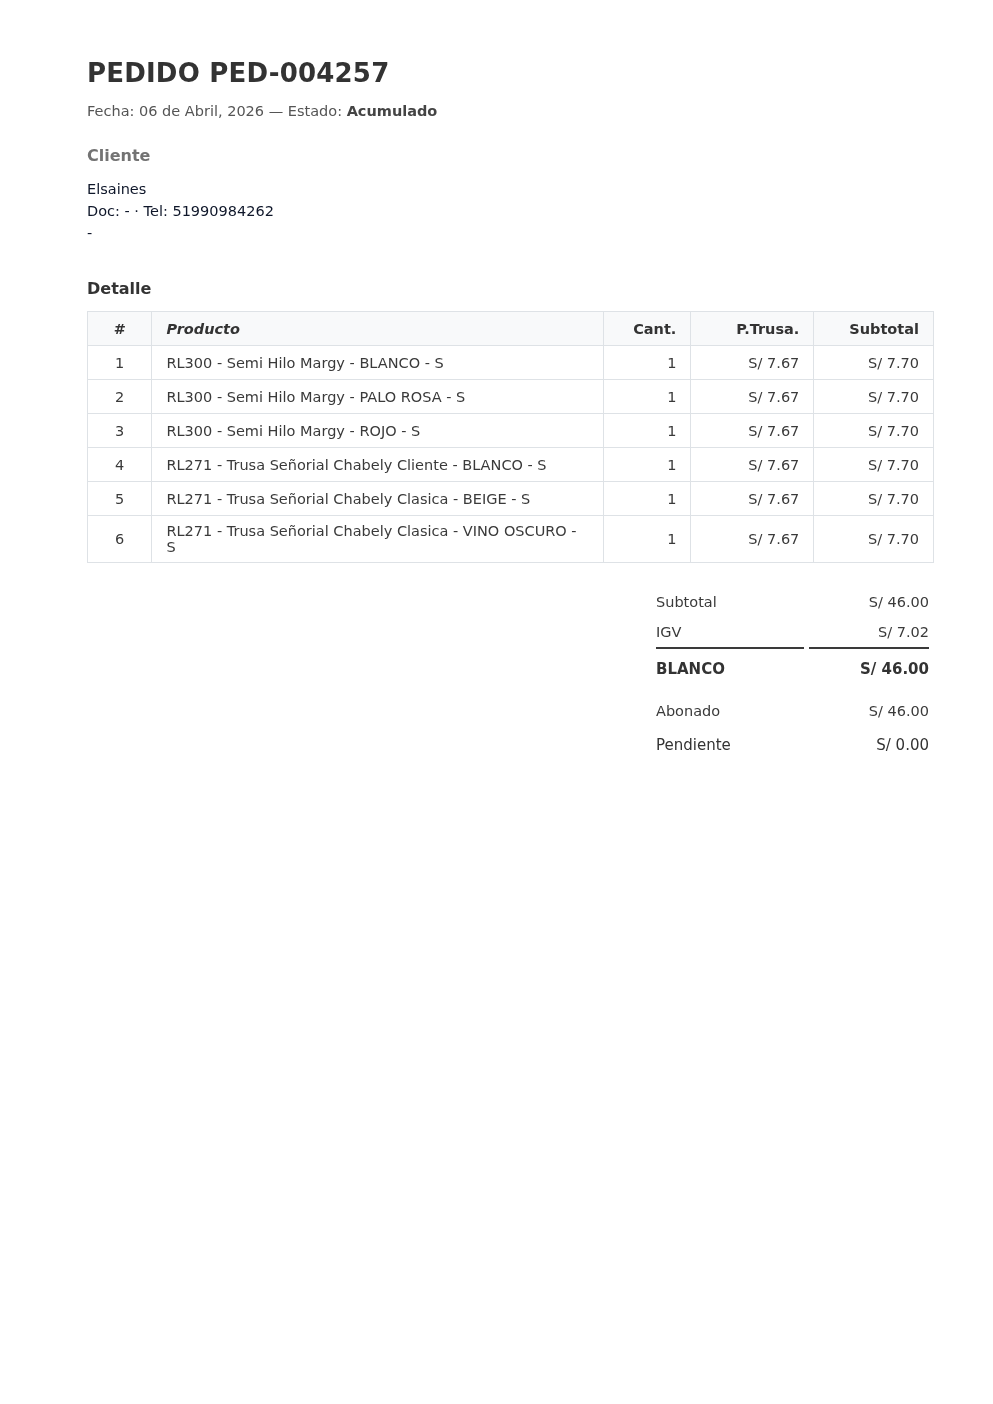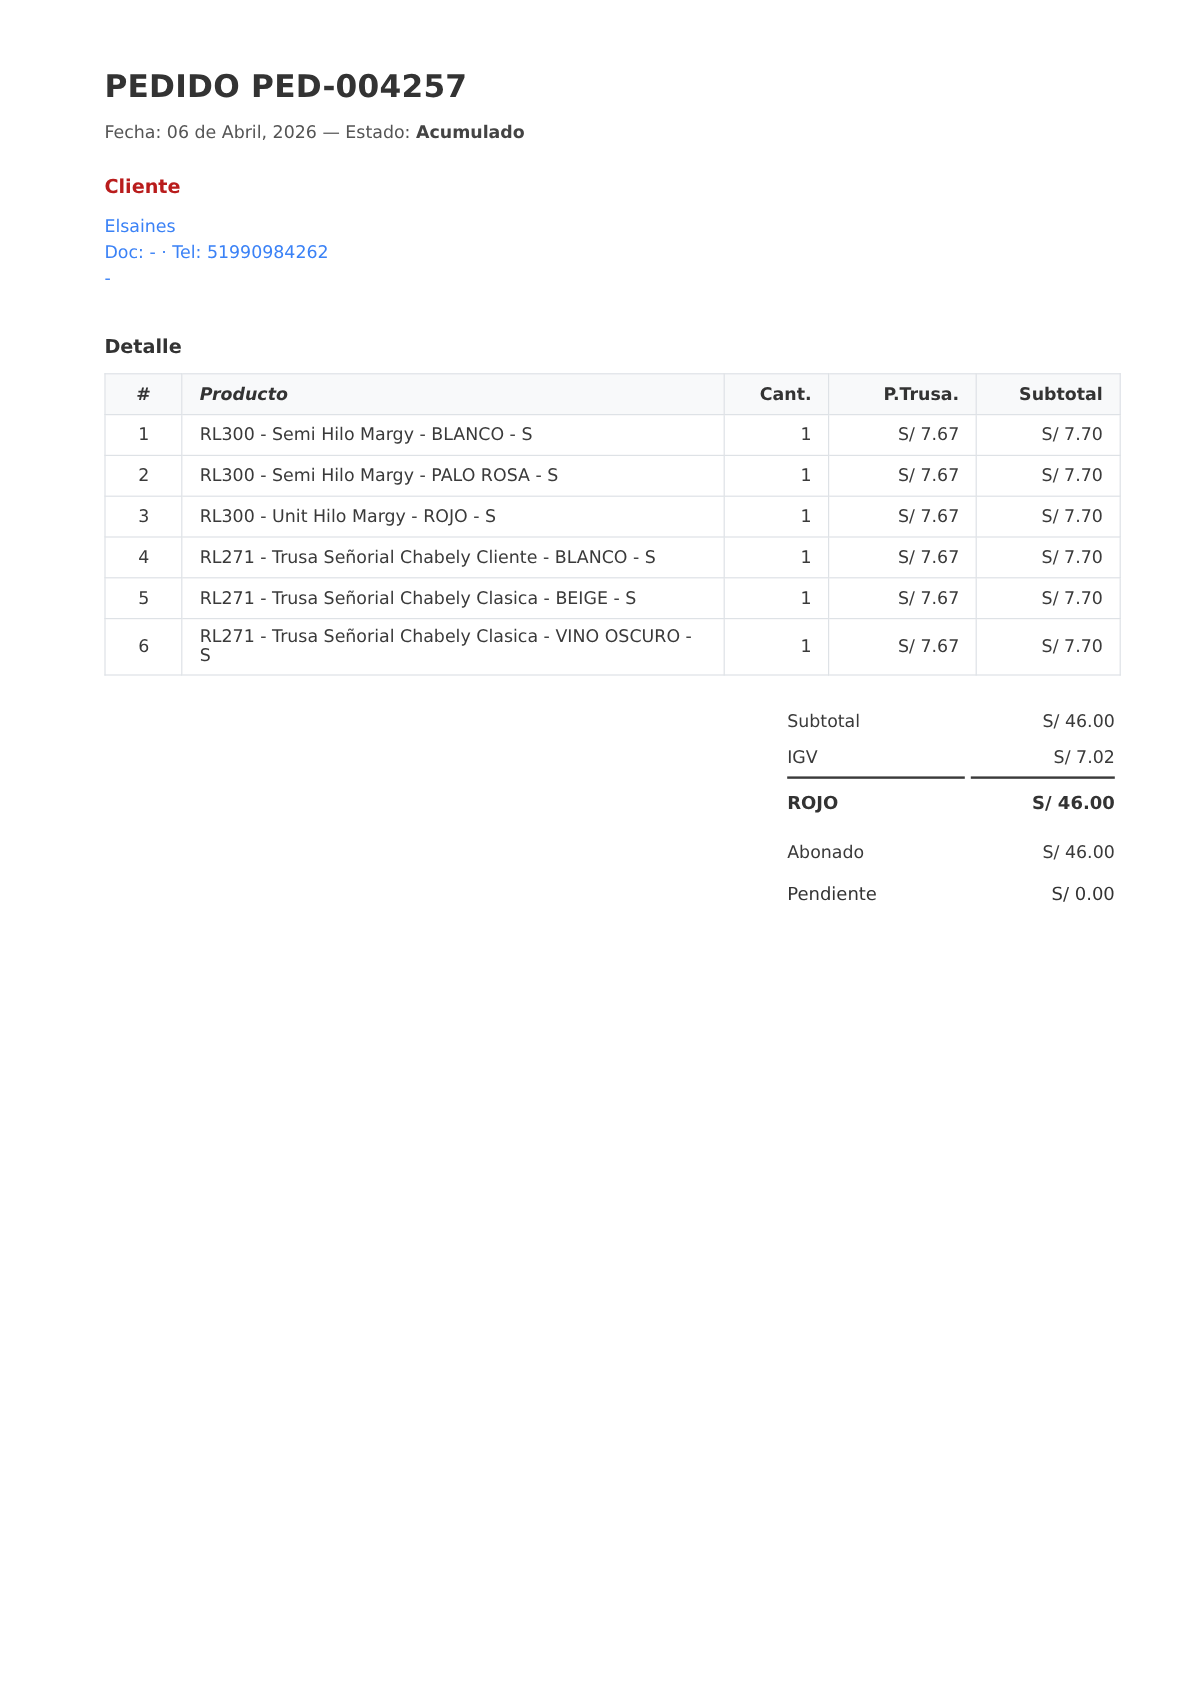--- a/index.html
+++ b/index.html
@@ -27,26 +27,26 @@
   }
   .order-meta .status { font-weight: bold; color: #444444; text-align: center; }
   .info-columns {
     display: flex;
     margin-top: 27px;
   }
   .info-col { width: 50%; }
   .info-heading {
     font-size: 16px;
     font-weight: bold;
-    color: #b91c1c;
+    color: #737373;
     margin-bottom: 13px;
   }
   .info-line {
     font-size: 14.5px;
-    color: #3b82f6;
+    color: #0f172a;
     line-height: 22px;
   }
   .detalle-heading {
     margin-top: 35px;
     font-size: 16px;
     font-weight: bold;
     color: #333333;
   }
   table.items {
     margin-top: 13px;
@@ -141,21 +141,21 @@
       </tr>
       <tr>
         <td class="col-num">2</td>
         <td class="col-prod">RL300 - Semi Hilo Margy - PALO ROSA - S</td>
         <td class="col-cant">1</td>
         <td class="col-punit">S/ 7.67</td>
         <td class="col-sub">S/ 7.70</td>
       </tr>
       <tr>
         <td class="col-num">3</td>
-        <td class="col-prod">RL300 - Unit Hilo Margy - ROJO - S</td>
+        <td class="col-prod">RL300 - Semi Hilo Margy - ROJO - S</td>
         <td class="col-cant">1</td>
         <td class="col-punit">S/ 7.67</td>
         <td class="col-sub">S/ 7.70</td>
       </tr>
       <tr>
         <td class="col-num">4</td>
         <td class="col-prod">RL271 - Trusa Señorial Chabely Cliente - BLANCO - S</td>
         <td class="col-cant">1</td>
         <td class="col-punit">S/ 7.67</td>
         <td class="col-sub">S/ 7.70</td>
@@ -182,21 +182,21 @@
       <tbody>
           <tr>
         <td class="t-label">Subtotal</td>
         <td class="t-value">S/ 46.00</td>
       </tr>
       <tr>
         <td class="t-label">IGV</td>
         <td class="t-value">S/ 7.02</td>
       </tr>
       <tr class="t-total">
-        <td class="t-label">ROJO</td>
+        <td class="t-label">BLANCO</td>
         <td class="t-value">S/ 46.00</td>
       </tr>
       <tr class="t-abonado">
         <td class="t-label">Abonado</td>
         <td class="t-value">S/ 46.00</td>
       </tr>
       <tr class="t-pendiente">
         <td class="t-label">Pendiente</td>
         <td class="t-value">S/ 0.00</td>
       </tr>

